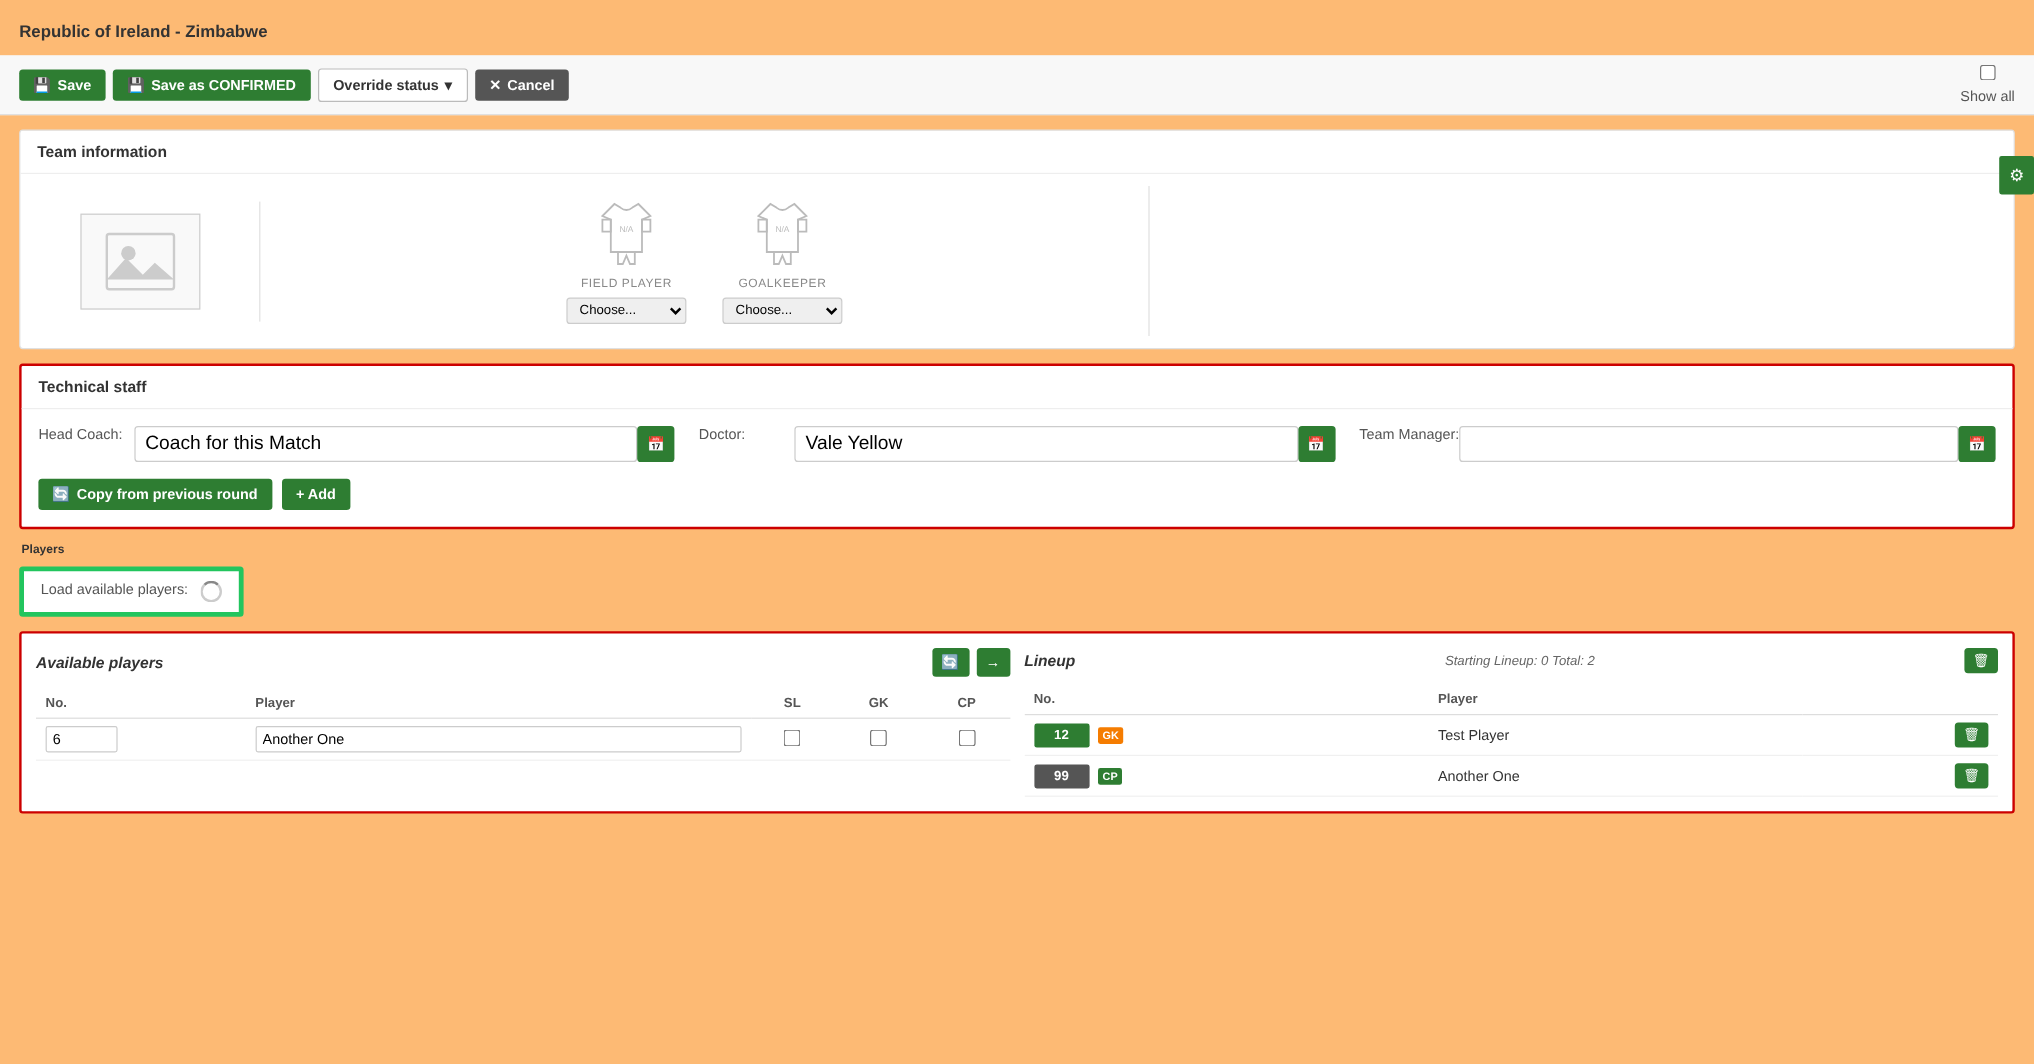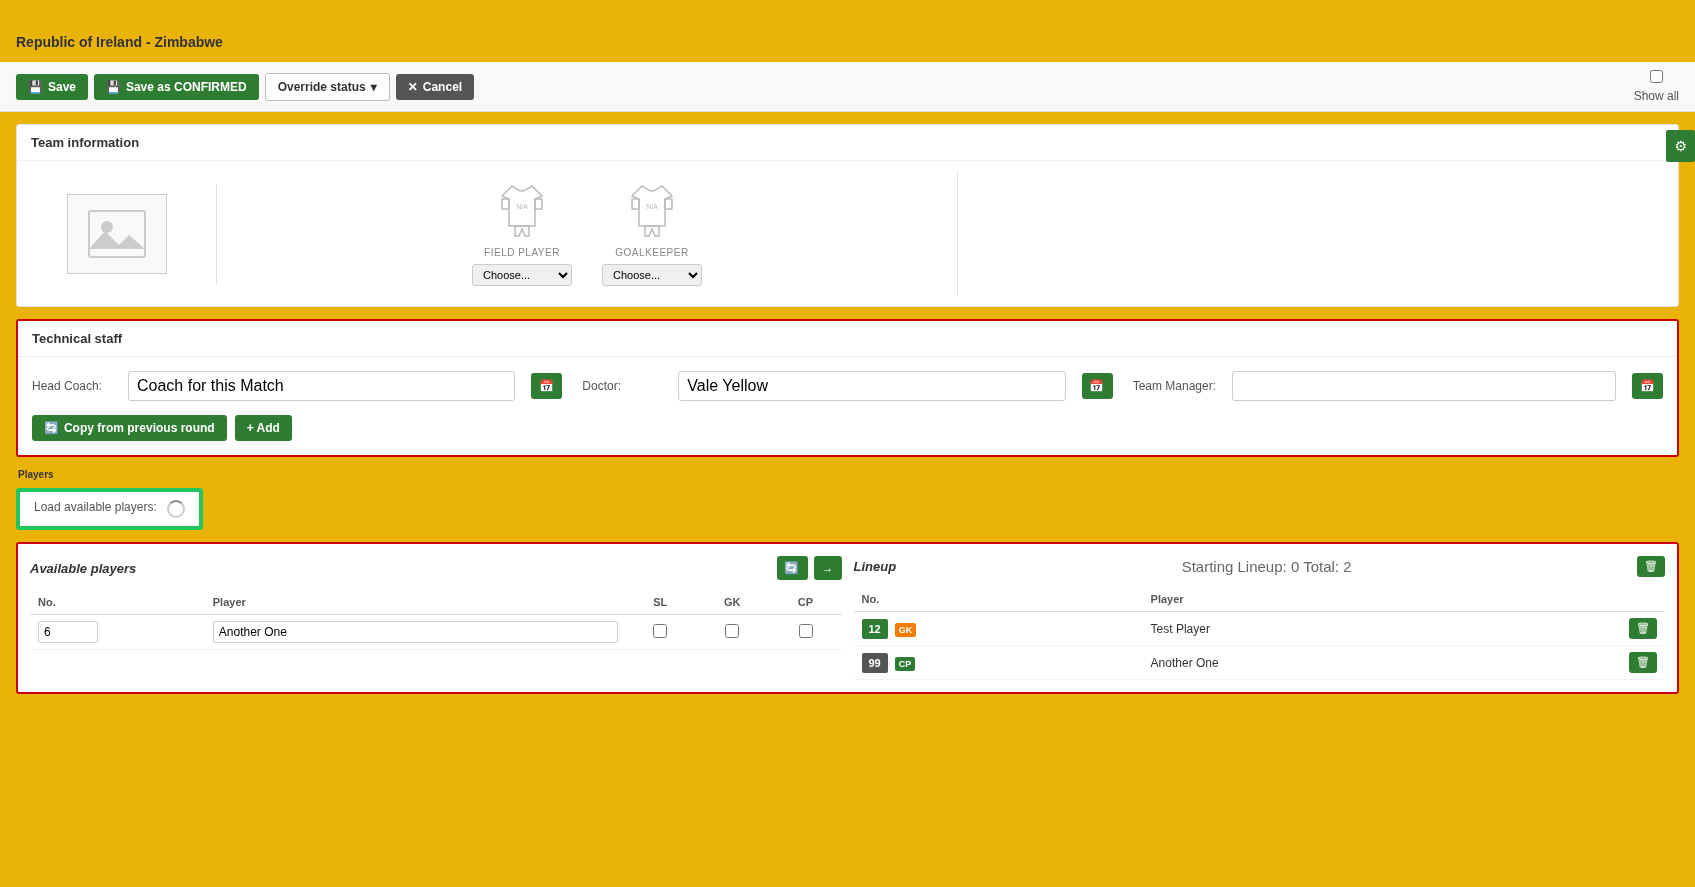--- a/index.html
+++ b/index.html
@@ -1,18 +1,18 @@
 <!DOCTYPE html>
 <html><head>
   <meta charset="utf-8">
   <style>
     * { box-sizing: border-box; margin: 0; padding: 0; }
     body { font-family: Arial, sans-serif; font-size: 13px; background: #f5f5f5; color: #333; }
 
-    .page-wrapper { background: #eab308; min-height: 887px; padding: 26px 0; }
+    .page-wrapper { background: #fdba74; min-height: 887px; padding: 10px 0; }
 
     
     .page-header { padding: 8px 16px 4px; }
     .page-title { font-size: 14px; font-weight: bold; color: #333; margin-bottom: 8px; }
 
     
     .tabs-bar { display: flex; align-items: center; border-bottom: 1px solid #ddd; padding: 0 16px; gap: 4px; }
     .tab-item { padding: 8px 14px; cursor: pointer; font-size: 13px; color: #555; border: 1px solid transparent; border-bottom: none; border-radius: 3px 3px 0 0; }
     .tab-item.active { border: 2px solid #c00; color: #333; font-weight: bold; background: #fff; margin-bottom: -1px; }
 
@@ -45,21 +45,21 @@
     .kit-icon { width: 50px; height: 60px; }
     .kit-select { font-size: 11px; border: 1px solid #ccc; border-radius: 3px; padding: 3px 6px; width: 100px; cursor: pointer; }
 
     .extra-area { flex: 1; padding: 10px; }
 
     
     .section-red { border: 2px solid #c00; }
 
     .staff-body { padding: 14px; }
     .staff-fields { display: flex; gap: 20px; align-items: center; margin-bottom: 14px; }
-    .staff-field { display: flex; align-items: center; gap: 16px; flex: 1; }
+    .staff-field { display: flex; gap: 0; flex: 1; }
     .staff-field-label { font-size: 12px; color: #555; white-space: nowrap; min-width: 80px; }
     .staff-input { flex: 1; border: 1px solid #ccc; border-radius: 3px; padding: 5px 8px; font-size: 16px; }
     .staff-cal-btn { background: #2e7d32; color: #fff; border: none; padding: 6px 8px; border-radius: 3px; cursor: pointer; font-size: 12px; }
 
     .staff-actions { display: flex; gap: 8px; }
 
     
     .players-section { margin: 12px 16px; }
     .players-title { font-size: 10px; font-weight: bold; color: #333; margin-bottom: 8px; padding: 0 2px; }
 
@@ -70,34 +70,34 @@
     
     .players-grid { display: flex; gap: 12px; border: 2px solid #c00; border-radius: 3px; padding: 12px; background: #fff; }
 
     .available-players { flex: 1; }
     .lineup-players { flex: 1; }
 
     .panel-header { display: flex; align-items: center; justify-content: space-between; margin-bottom: 10px; }
     .panel-title { font-size: 13px; font-weight: bold; color: #333; font-style: italic; }
     .panel-actions { display: flex; gap: 6px; }
 
-    .lineup-info { font-size: 15px; color: #666; }
+    .lineup-info { font-size: 11px; color: #666; font-style: italic; }
 
     .table { width: 100%; border-collapse: collapse; }
     .table th { font-size: 11px; font-weight: bold; color: #555; padding: 6px 8px; border-bottom: 1px solid #ddd; text-align: left; }
     .table td { font-size: 12px; padding: 6px 8px; border-bottom: 1px solid #f0f0f0; }
     .table th.center, .table td.center { text-align: center; }
 
     .number-input { width: 60px; border: 1px solid #ccc; border-radius: 2px; padding: 3px 5px; font-size: 12px; }
     .player-input { width: 100%; border: 1px solid #ccc; border-radius: 2px; padding: 3px 5px; font-size: 12px; }
 
     .checkbox { cursor: pointer; width: 14px; height: 14px; }
 
     
-    .lineup-num-badge { display: inline-flex; align-items: center; justify-content: center; width: 26px; height: 20px; background: #2e7d32; color: #fff; font-size: 11px; font-weight: bold; border-radius: 2px; }
+    .lineup-num-badge { display: inline-flex; align-items: center; justify-content: center; width: 46px; height: 20px; background: #2e7d32; color: #fff; font-size: 11px; font-weight: bold; border-radius: 2px; }
     .badge-gk { background: #f57c00; color: #fff; font-size: 9px; font-weight: bold; padding: 2px 4px; border-radius: 2px; }
     .badge-cp { background: #2e7d32; color: #fff; font-size: 9px; font-weight: bold; padding: 2px 4px; border-radius: 2px; }
 
     .delete-btn { background: #2e7d32; color: #fff; border: none; padding: 4px 7px; border-radius: 3px; cursor: pointer; font-size: 11px; }
     .refresh-btn { background: #2e7d32; color: #fff; border: none; padding: 5px 8px; border-radius: 3px; cursor: pointer; font-size: 12px; }
     .arrow-btn { background: #2e7d32; color: #fff; border: none; padding: 5px 8px; border-radius: 3px; cursor: pointer; font-size: 12px; }
 
     .lineup-table { width: 100%; border-collapse: collapse; }
     .lineup-table th { font-size: 11px; font-weight: bold; color: #555; padding: 6px 8px; border-bottom: 1px solid #ddd; text-align: left; }
     .lineup-table td { font-size: 12px; padding: 6px 8px; border-bottom: 1px solid #f0f0f0; vertical-align: middle; }

